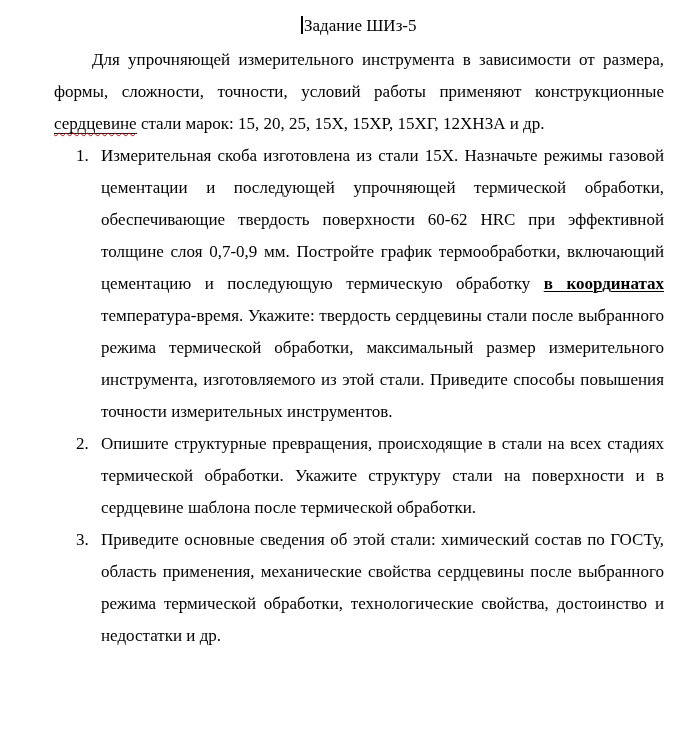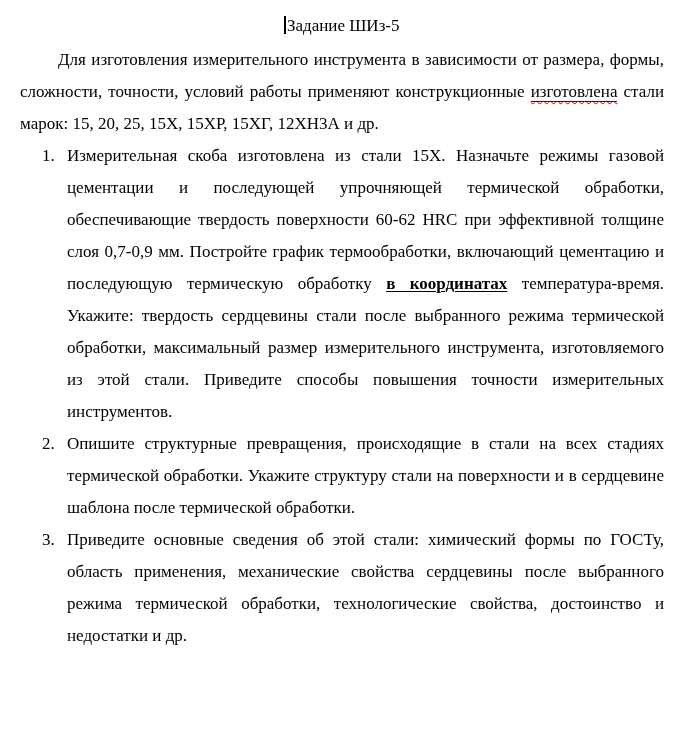--- a/index.html
+++ b/index.html
@@ -9,20 +9,21 @@
     background: #ffffff;
   }
   body {
     width: 684px;
     min-height: 743px;
     font-family: "Liberation Serif", "DejaVu Serif", serif;
     color: #000000;
   }
   .page {
     padding: 10px 20px 18px 20px;
+    margin-left: 34px;
   }
   .title {
     font-size: 17px;
     font-weight: 400;
     text-align: center;
     margin: 0 0 2px 0;
     line-height: 32px;
   }
   .cursor {
     display: inline-block;
@@ -69,34 +70,34 @@
     font-weight: bold;
   }
 </style>
 </head>
 <body>
 
 <div class="page">
 
   <h1 class="title"><span class="cursor"></span><span>Задание ШИз-5</span></h1>
 
-  <p class="para"><span>Для изготовления измерительного инструмента в зависимости от размера, формы, сложности, точности, условий работы применяют конструкционные </span><span class="misspelled">изготовлена</span><span> стали марок: 15, 20, 25, 15Х, 15ХР, 15ХГ, 12ХН3А и др.</span></p>
+  <p class="para"><span>Для упрочняющей измерительного инструмента в зависимости от размера, формы, сложности, точности, условий работы применяют конструкционные </span><span class="misspelled">сердцевине</span><span> стали марок: 15, 20, 25, 15Х, 15ХР, 15ХГ, 12ХН3А и др.</span></p>
 
   <div class="task-list">
 
     <div class="list-item">
       <span class="num">1.</span>
       <div class="item-text"><span>Измерительная скоба изготовлена из стали 15Х. Назначьте режимы газовой цементации и последующей упрочняющей термической обработки, обеспечивающие твердость поверхности 60-62 HRC при эффективной толщине слоя 0,7-0,9 мм. Постройте график термообработки, включающий цементацию и последующую термическую обработку </span><span class="underlined">в координатах</span><span> температура-время. Укажите: твердость сердцевины стали после выбранного режима термической обработки, максимальный размер измерительного инструмента, изготовляемого из этой стали. Приведите способы повышения точности измерительных инструментов.</span></div>
     </div>
 
     <div class="list-item">
       <span class="num">2.</span>
       <div class="item-text"><span>Опишите структурные превращения, происходящие в стали на всех стадиях термической обработки. Укажите структуру стали на поверхности и в сердцевине шаблона после термической обработки.</span></div>
     </div>
 
     <div class="list-item">
       <span class="num">3.</span>
-      <div class="item-text"><span>Приведите основные сведения об этой стали: химический формы по ГОСТу, область применения, механические свойства сердцевины после выбранного режима термической обработки, технологические свойства, достоинство и недостатки и др.</span></div>
+      <div class="item-text"><span>Приведите основные сведения об этой стали: химический состав по ГОСТу, область применения, механические свойства сердцевины после выбранного режима термической обработки, технологические свойства, достоинство и недостатки и др.</span></div>
     </div>
 
   </div>
 
 </div>
 
 </body></html>

